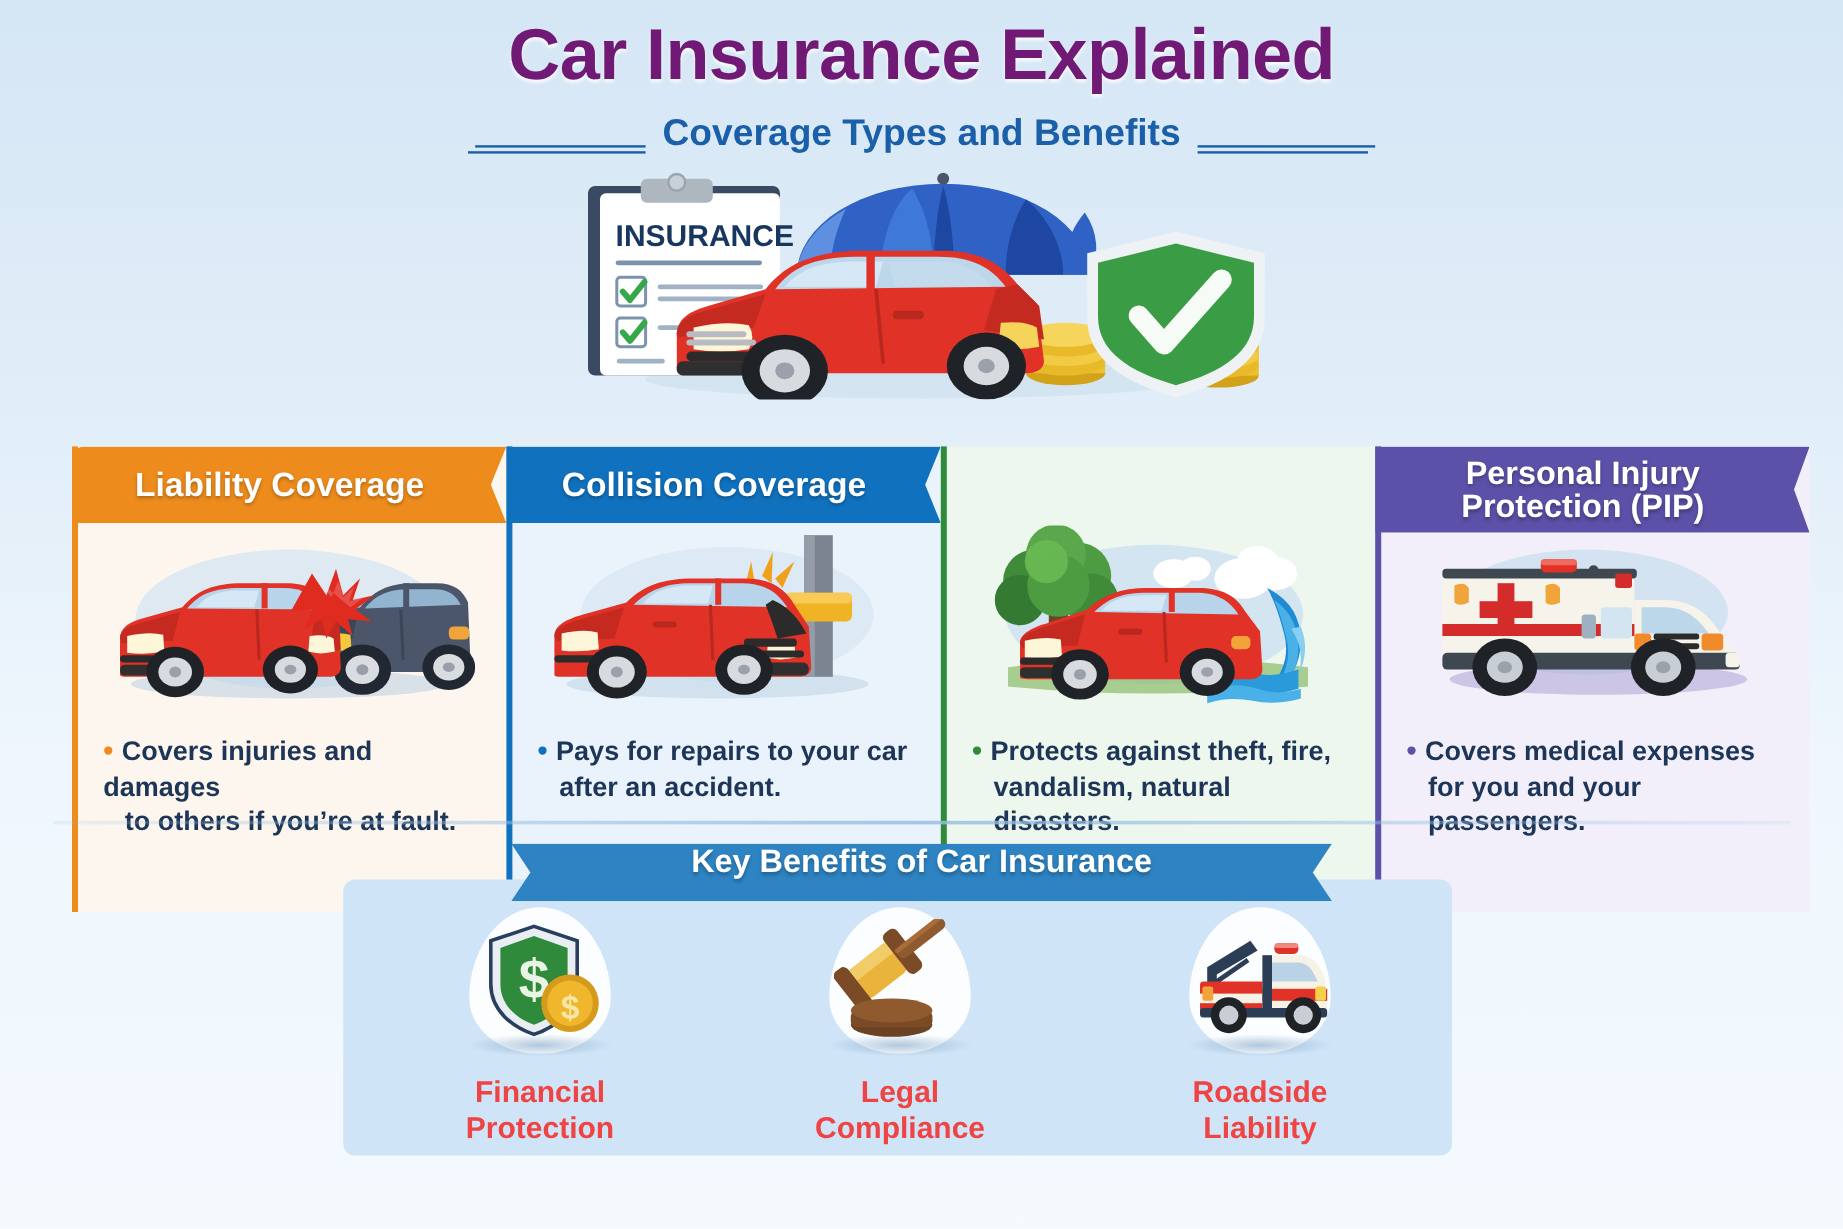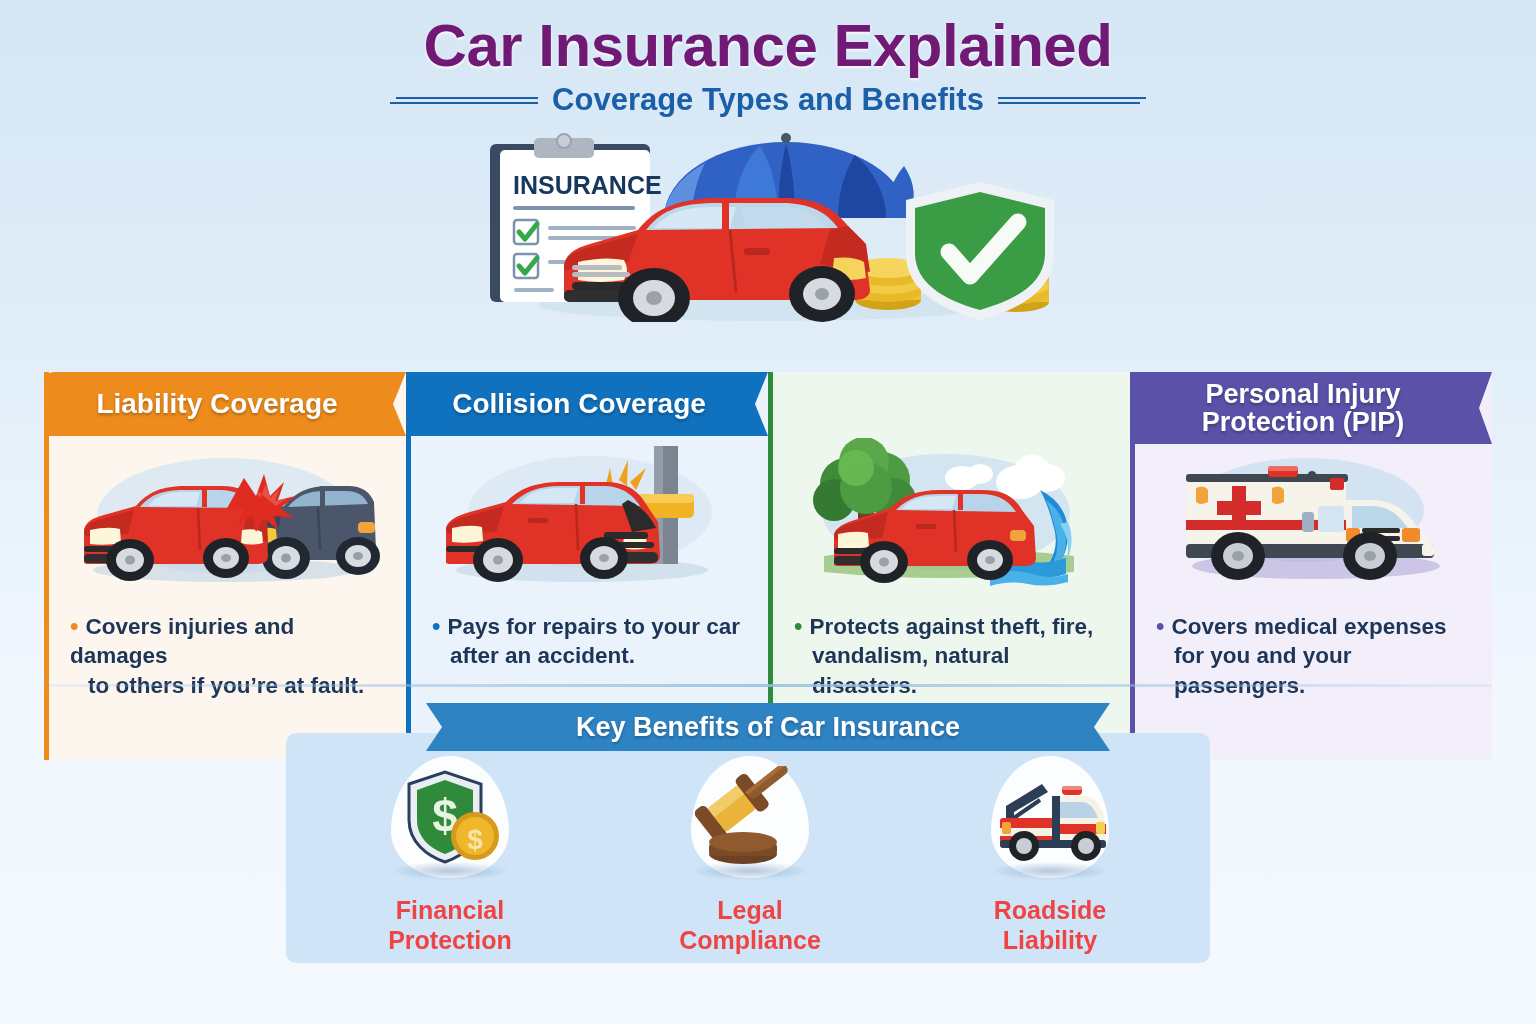--- a/index.html
+++ b/index.html
@@ -11,40 +11,40 @@
   }
 
   
   .header { text-align:center; padding-top:14px; }
   .title {
     font-size:60px; font-weight:bold; color:#701a75;
     letter-spacing:-0.5px; line-height:1.05;
     text-shadow:0 2px 3px rgba(255,255,255,.85);
   }
   .subtitle-row {
-    display:flex; align-items:center; justify-content:center;
-    gap:14px; margin-top:5px;
+    display:flex; align-items:flex-end; justify-content:center;
+    gap:14px; margin-top:16px;
   }
   .sub-rule { width:148px; height:9px; position:relative; }
   .sub-rule::before, .sub-rule::after {
     content:""; position:absolute; left:0; right:0; height:2px; background:#1B5FA8;
   }
   .sub-rule::before { top:1px; }
   .sub-rule::after  { top:6px; }
   .sub-rule.left::before { left:6px; }
   .sub-rule.right::after { right:6px; }
   .subtitle { font-size:31px; font-weight:bold; color:#1B5FA8; white-space:nowrap; }
 
   
   .hero { position:relative; height:215px; margin-top:4px; }
   .hero svg { position:absolute; left:50%; transform:translateX(-50%); top:0; }
 
   
   .cards {
-    position:absolute; left:44px; top:372px; width:1448px; height:388px;
+    position:absolute; left:60px; top:372px; width:1448px; height:388px;
     display:flex;
   }
   .card { position:relative; flex:1; }
   .card-body {
     position:absolute; inset:0;
     border-left:5px solid var(--accent);
   }
   .card-banner {
     position:absolute; left:0; top:0; height:64px; width:100%;
     background:var(--accent);
@@ -75,21 +75,21 @@
 
   
   .benefits-panel {
     position:absolute; left:286px; top:733px; width:924px; height:230px;
     background:#cfe4f6; border-radius:10px;
   }
   .benefits-banner {
     position:absolute; left:426px; top:703px; width:684px; height:48px;
     background:#2E83C2;
     clip-path: polygon(18px 0, calc(100% - 18px) 0, 100% 0, calc(100% - 16px) 50%, 100% 100%, calc(100% - 18px) 100%, 18px 100%, 0 100%, 16px 50%, 0 0);
-    display:flex; align-items:center; justify-content:center;
+    display:flex; justify-content:center;
     box-shadow:0 3px 5px rgba(0,0,0,.12);
   }
   .benefits-banner-text {
     color:#fff; font-weight:bold; font-size:27px;
     text-shadow:0 2px 3px rgba(0,0,0,.25);
   }
   .benefits-row {
     position:absolute; left:300px; top:762px; width:900px; height:200px;
     display:flex;
   }

